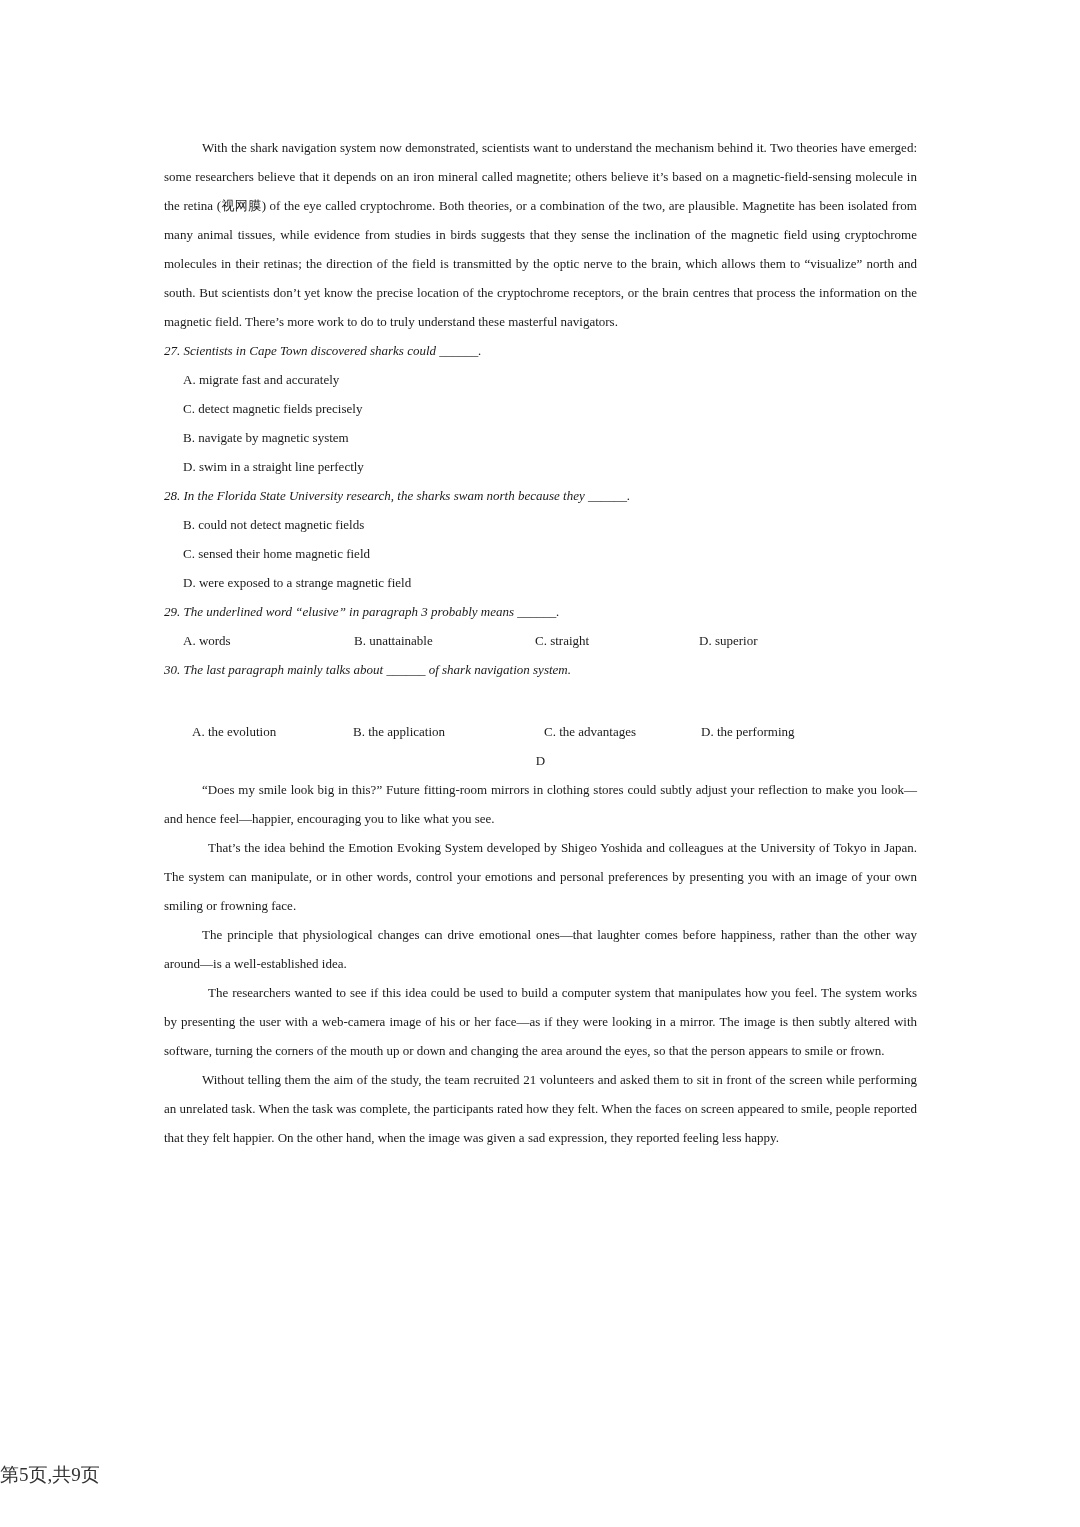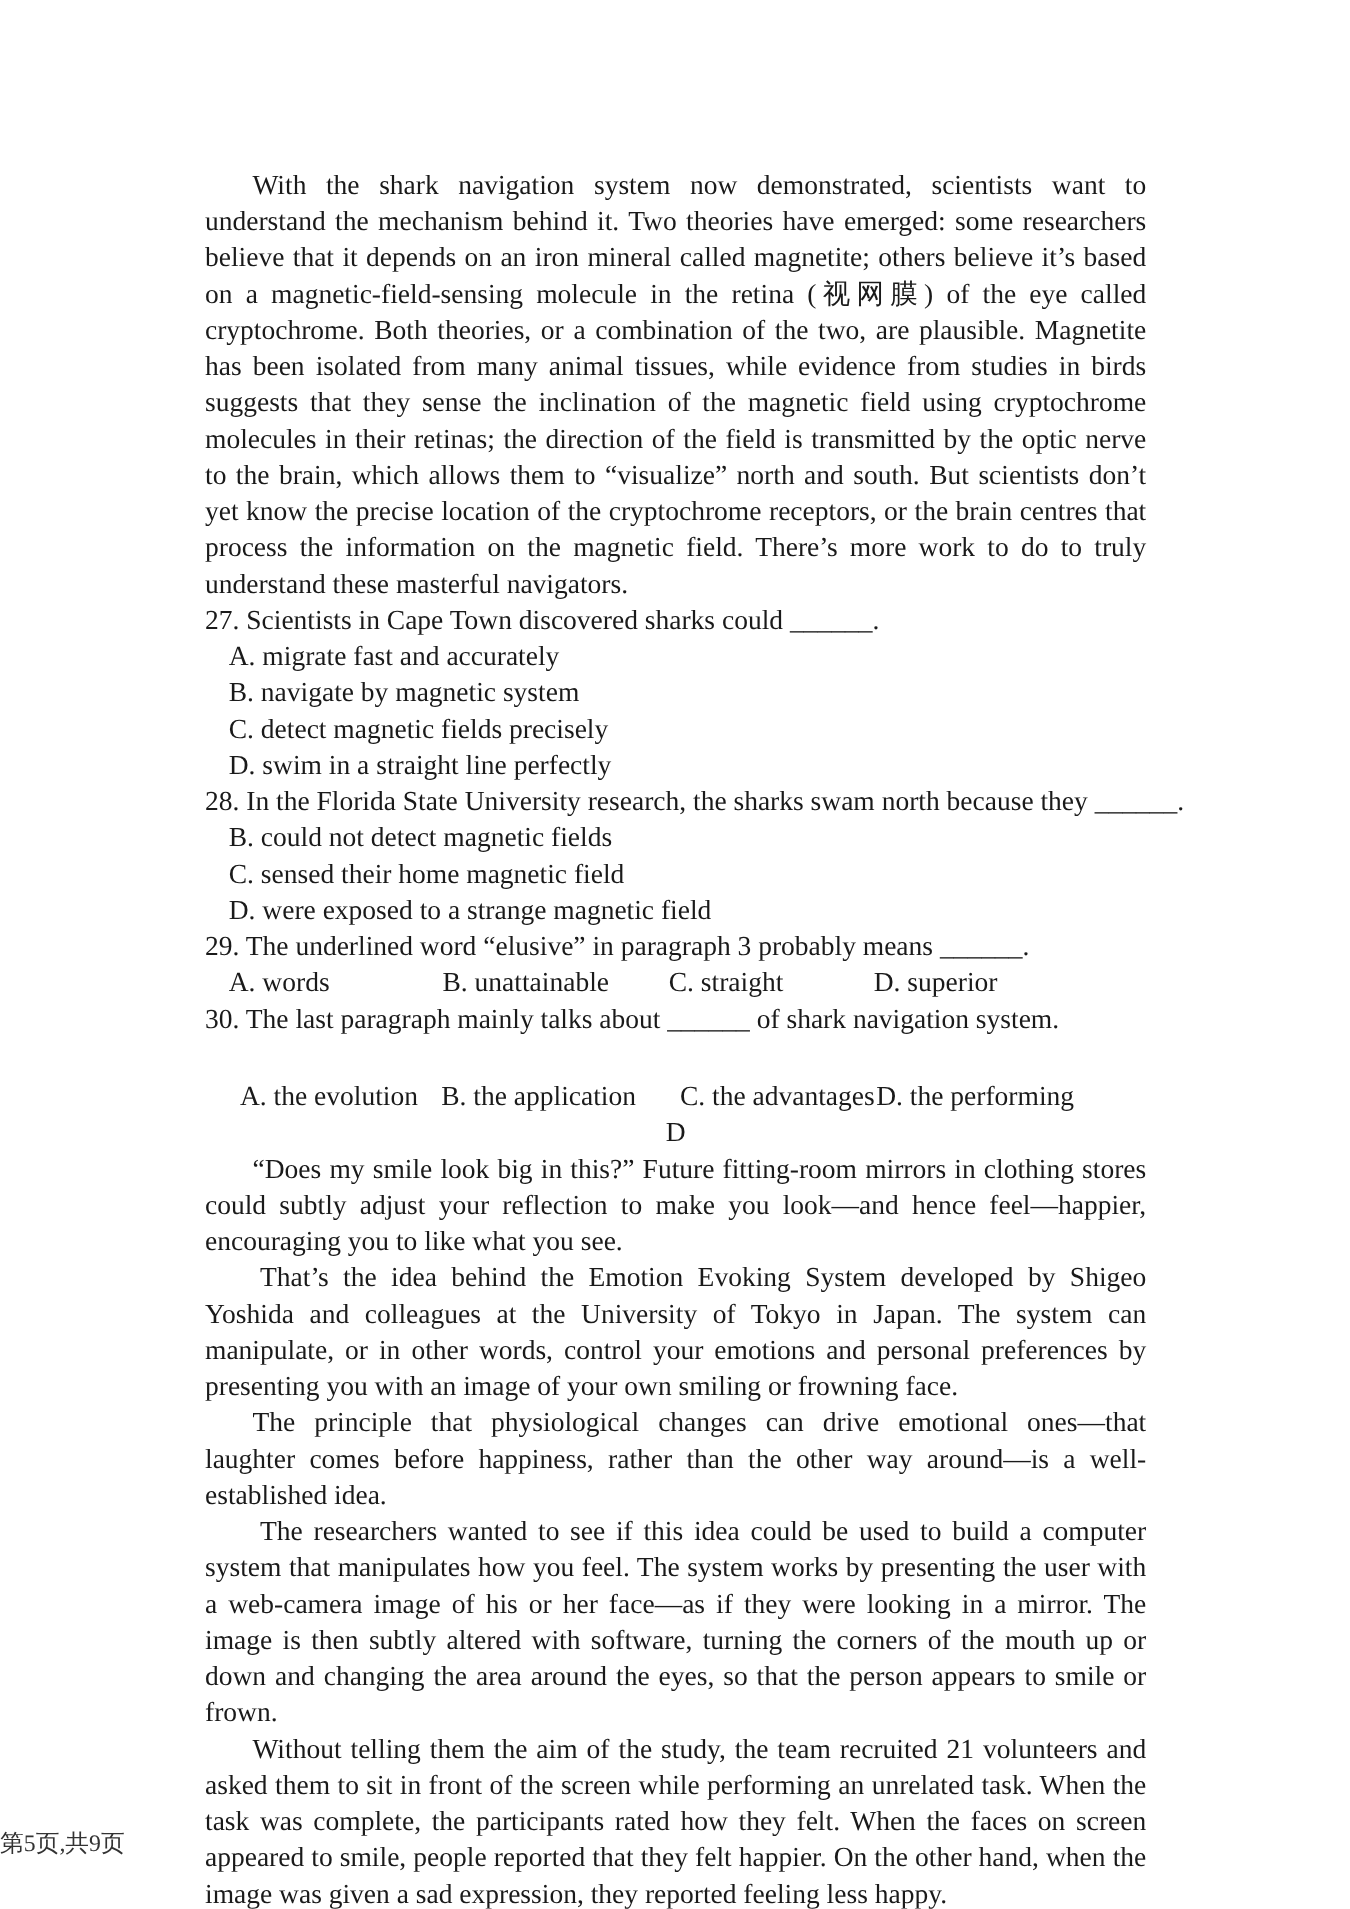--- a/index.html
+++ b/index.html
@@ -2,45 +2,45 @@
 <html><head>
 <meta charset="utf-8">
 <style>
   html, body { margin: 0; padding: 0; background: #ffffff; }
   body {
     width: 1080px; height: 1527px; position: relative; overflow: hidden;
     font-family: "Liberation Serif", "DejaVu Serif", serif;
     color: #1a1a1a;
   }
   .page { position: absolute; left: 164px; top: 133px; width: 753px; }
-  .line { font-size: 22px; line-height: 29px; margin: 0; }
+  .line { font-size: 13px; line-height: 29px; margin: 0; }
   .para { text-align: justify; text-align-last: left; text-indent: 38px; }
   .para.ind2 { text-indent: 44px; }
-  .q { white-space: pre; }
+  .q { white-space: pre; font-style: italic; }
   .opt { padding-left: 19px; white-space: pre; }
   .opt-row { display: flex; white-space: pre; }
   .opt-row span { display: inline-block; }
   .section-letter { text-align: center; }
   .footer {
     position: absolute; top: 1462px; left: 0; width: 1080px; text-align: left;
     font-size: 19px; color: #333;
   }
 </style>
 </head>
 <body>
 
 <div class="page">
 
   <p class="line para">With the shark navigation system now demonstrated, scientists want to understand the mechanism behind it. Two theories have emerged: some researchers believe that it depends on an iron mineral called magnetite; others believe it’s based on a magnetic-field-sensing molecule in the retina (视网膜) of the eye called cryptochrome. Both theories, or a combination of the two, are plausible. Magnetite has been isolated from many animal tissues, while evidence from studies in birds suggests that they sense the inclination of the magnetic field using cryptochrome molecules in their retinas; the direction of the field is transmitted by the optic nerve to the brain, which allows them to “visualize” north and south. But scientists don’t yet know the precise location of the cryptochrome receptors, or the brain centres that process the information on the magnetic field. There’s more work to do to truly understand these masterful navigators.</p>
 
   <div>
     <p class="line q">27. Scientists in Cape Town discovered sharks could ______.</p>
     <p class="line opt">A. migrate fast and accurately</p>
+    <p class="line opt">C. detect magnetic fields precisely</p>
     <p class="line opt">B. navigate by magnetic system</p>
-    <p class="line opt">C. detect magnetic fields precisely</p>
     <p class="line opt">D. swim in a straight line perfectly</p>
   </div>
 
   <div>
     <p class="line q">28. In the Florida State University research, the sharks swam north because they ______.</p>
     <p class="line opt">B. could not detect magnetic fields</p>
     <p class="line opt">C. sensed their home magnetic field</p>
     <p class="line opt">D. were exposed to a strange magnetic field</p>
   </div>
 

